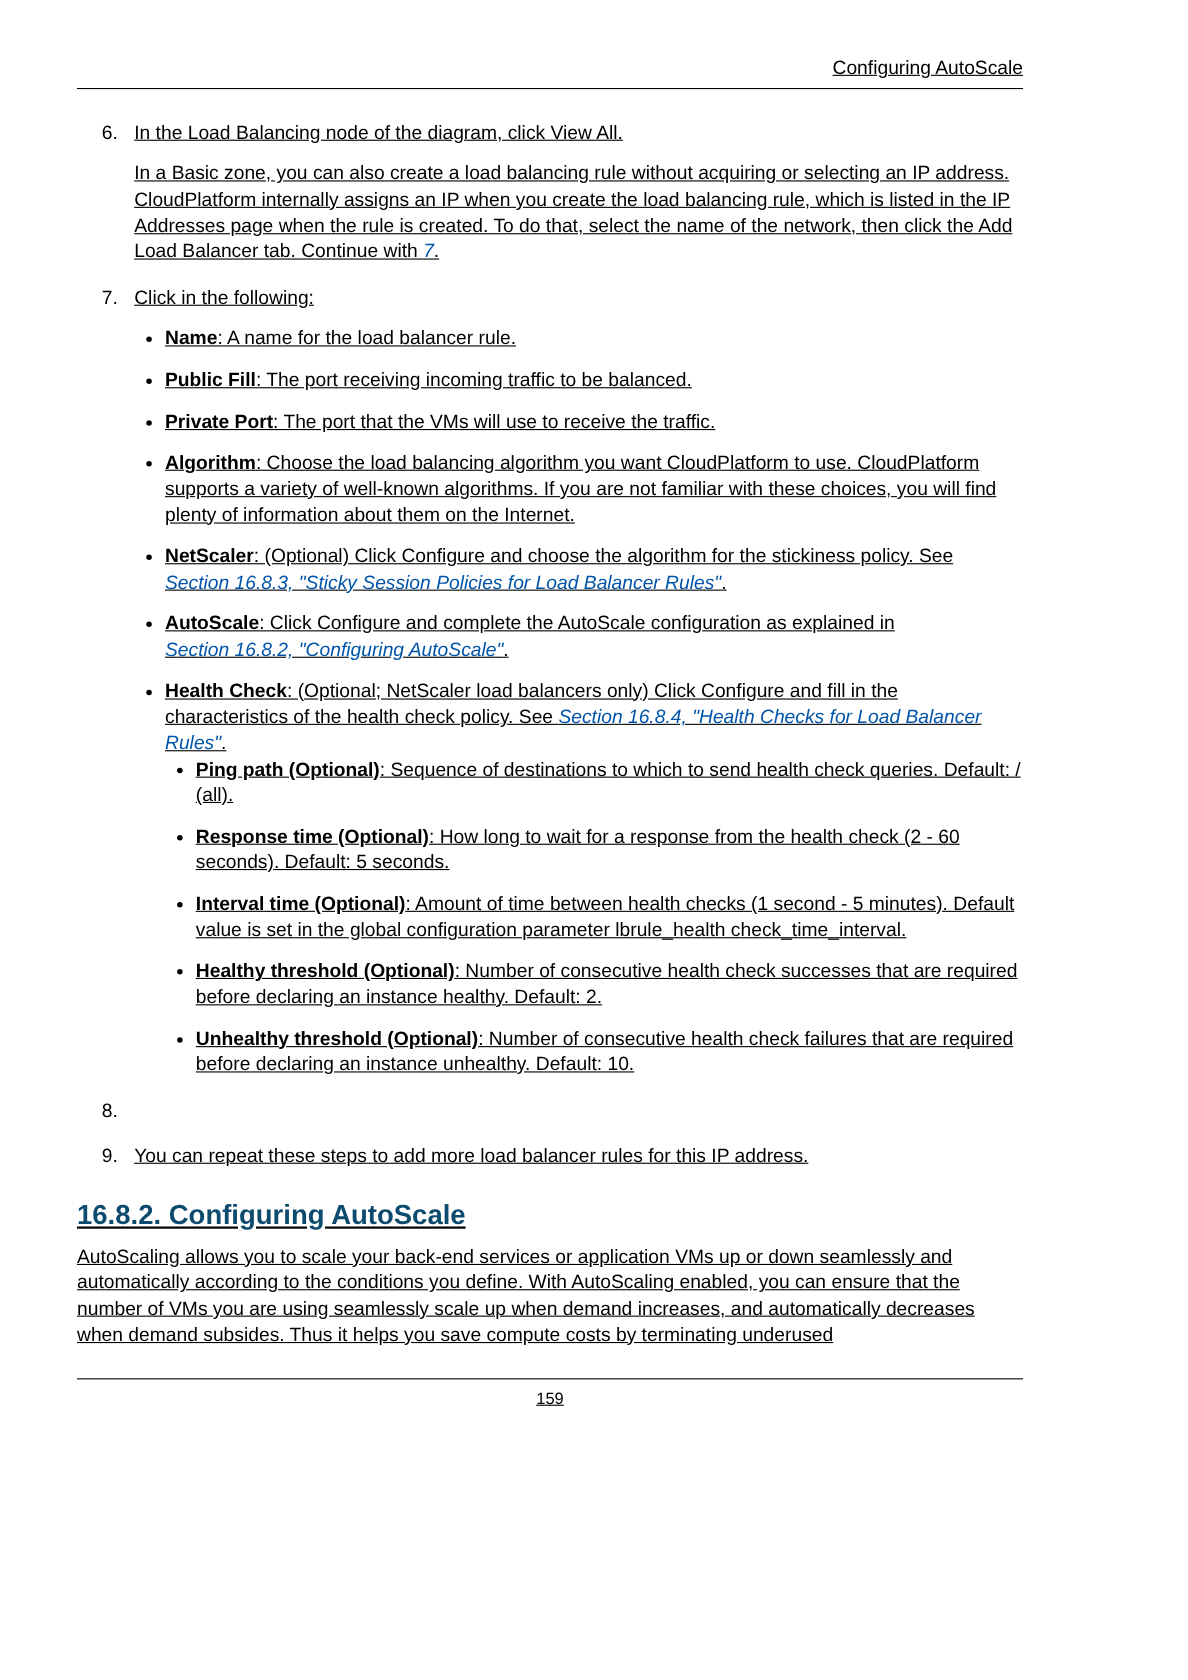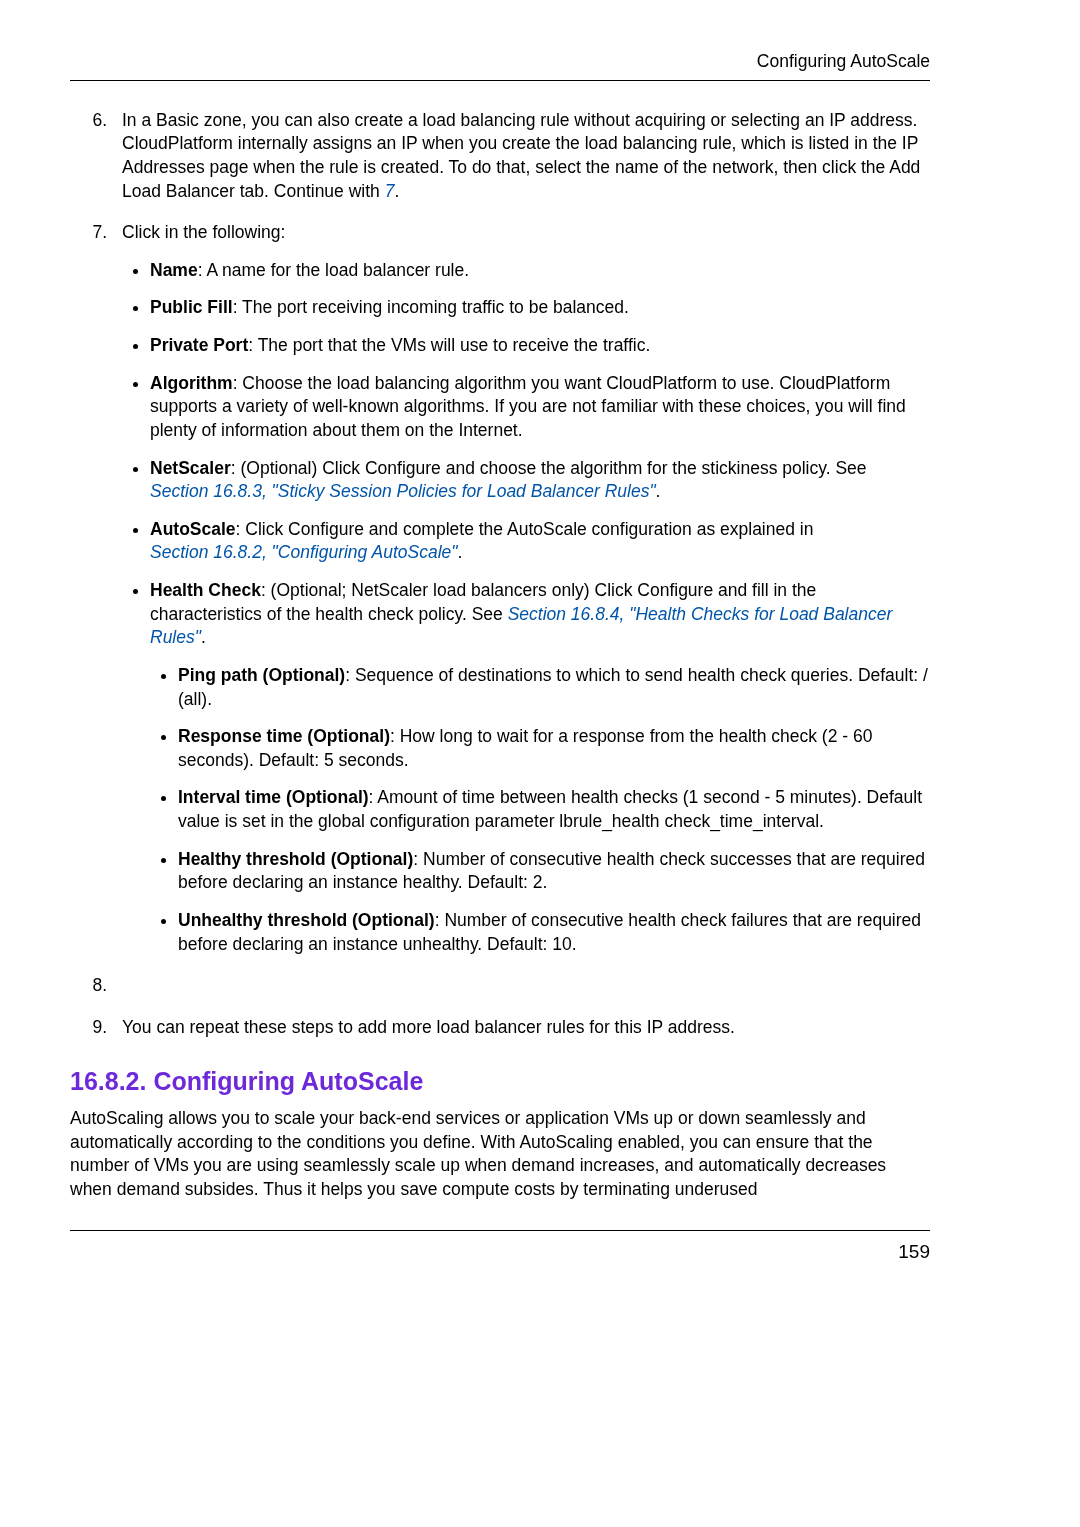--- a/index.html
+++ b/index.html
@@ -11,39 +11,40 @@
     color: #000000;
   }
   .page {
     width: 1000px;
     min-height: 1527px;
     padding: 50px 70px 30px 70px;
     box-sizing: border-box;
     position: relative;
     font-size: 17.5px;
     line-height: 1.35;
+    text-decoration: underline;
   }
   .running-head {
     text-align: right;
     font-size: 17.5px;
     margin-bottom: 6px;
   }
   hr.top-rule {
     border: none;
     border-top: 1px solid #000;
     margin: 0 0 28px 0;
   }
   hr.bottom-rule {
     border: none;
     border-top: 1px solid #000;
     margin: 28px 0 8px 0;
   }
   .pno {
-    text-align: right;
-    font-size: 19px;
+    text-align: center;
+    font-size: 15px;
   }
   ol.main {
     list-style: decimal;
     padding-left: 42px;
     margin: 0;
   }
   ol.main > li {
     padding-left: 10px;
     margin-bottom: 18px;
   }
@@ -54,60 +55,60 @@
     list-style: disc;
     padding-left: 28px;
     margin: 14px 0 0 0;
   }
   ul.bullets > li {
     margin-bottom: 14px;
   }
   ul.sub {
     list-style: disc;
     padding-left: 28px;
-    margin-top: 14px;
   }
   ul.sub > li {
     margin-bottom: 14px;
   }
   .para {
     margin-top: 14px;
   }
   a.link {
     color: #0055aa;
     font-style: italic;
     text-decoration: none;
   }
   a.link-plain {
     color: #0055aa;
     font-style: italic;
     text-decoration: none;
   }
   h2.section {
-    color: #6d28d9;
+    color: #0c4a6e;
     font-size: 25px;
     font-weight: bold;
     margin: 26px 0 8px 0;
   }
   .body-after {
     margin: 0;
   }
   b { font-weight: bold; }
 </style>
 </head>
 <body>
 
 <div class="page">
 
   <div class="running-head">Configuring AutoScale</div>
   <hr class="top-rule">
 
   <ol class="main" start="6">
 
     <li>
+      <span>In the Load Balancing node of the diagram, click View All.</span>
       <div class="para">
         <span>In a Basic zone, you can also create a load balancing rule without acquiring or selecting an IP address. CloudPlatform internally assigns an IP when you create the load balancing rule, which is listed in the IP Addresses page when the rule is created. To do that, select the name of the network, then click the Add Load Balancer tab. Continue with </span><a class="link-plain">7</a><span>.</span>
       </div>
     </li>
 
     <li>
       <span>Click in the following:</span>
       <ul class="bullets">
 
         <li>

